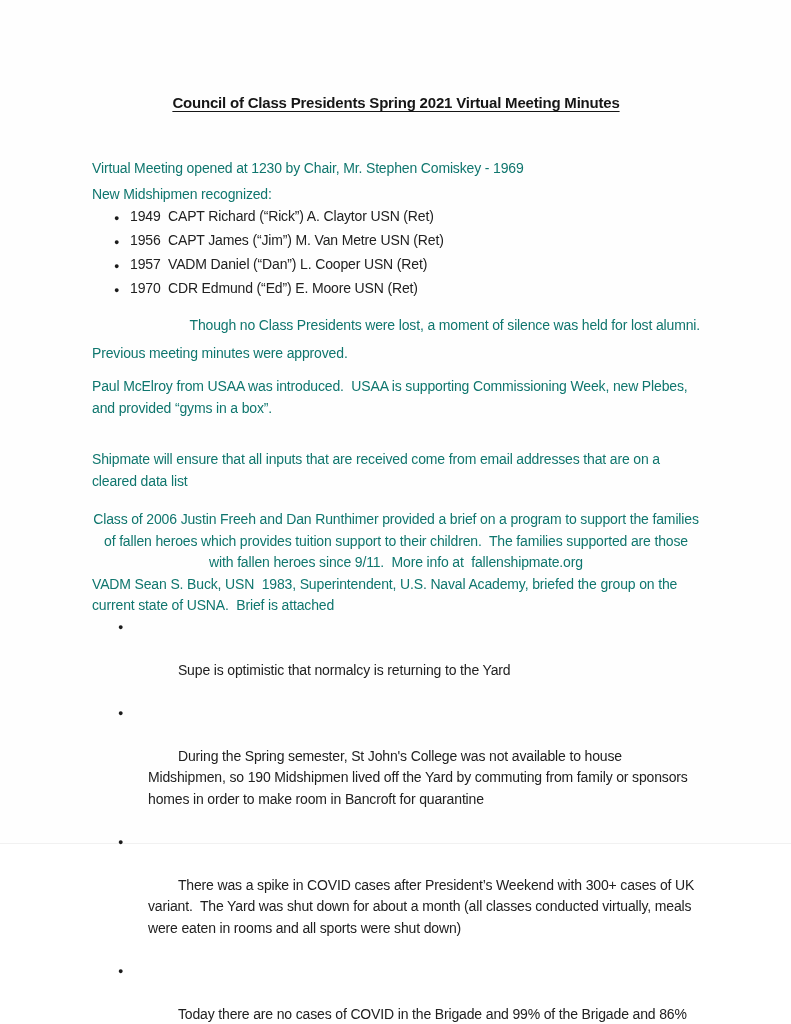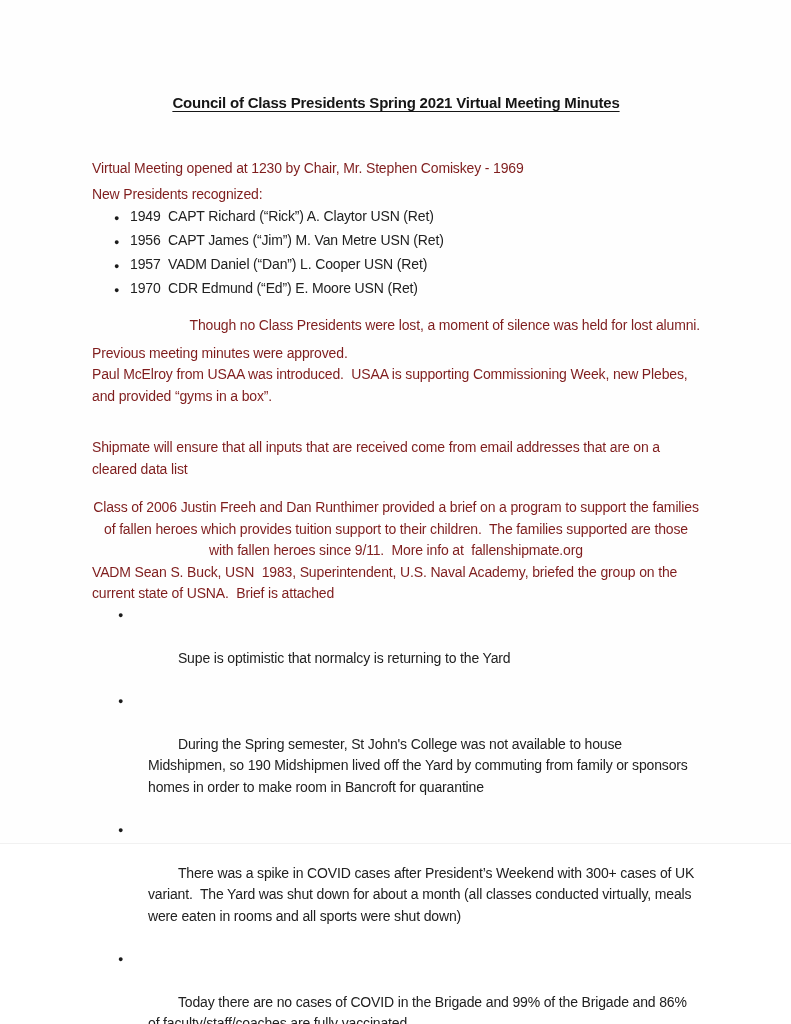--- a/index.html
+++ b/index.html
@@ -32,27 +32,27 @@
     text-decoration: underline;
     text-underline-offset: 3px;
     line-height: 20px;
   }
   .para {
     margin: 0;
     font-size: 14px;
     line-height: 21.5px;
     letter-spacing: -0.15px;
     white-space: pre-wrap;
-    color: #7f1d1d;
+    color: #0f766e;
   }
   .mt-opening       { margin-top: 45px; }
   .mt-heading       { margin-top: 4px;  }
   .mt-silence       { margin-top: 14px; text-align: right; }
   .mt-minutes       { margin-top: 6px;  }
-  .mt-usaa          { margin-top: 0;  }
+  .mt-usaa          { margin-top: 12px;  }
   .mt-shipmate      { margin-top: 30px; }
   .mt-fallen        { margin-top: 17px; text-align: center; }
   .mt-superintendent{ }
 
   ul.doc-list {
     list-style: none;
     margin: 0;
     padding: 0;
   }
   .president-list { margin-top: 8px; }
@@ -98,21 +98,21 @@
 </style>
 </head>
 <body>
 
 <div class="page">
 
   <h1 class="title">Council of Class Presidents Spring 2021 Virtual Meeting Minutes</h1>
 
   <p class="para mt-opening">Virtual Meeting opened at 1230 by Chair, Mr. Stephen Comiskey - 1969</p>
 
-  <p class="para mt-heading">New Presidents recognized:</p>
+  <p class="para mt-heading">New Midshipmen recognized:</p>
 
   <ul class="doc-list president-list">
 
       <li class="president-item">
         <span class="bullet">●</span>
         <span class="year">1949</span>
         <span class="pname">CAPT Richard (“Rick”) A. Claytor USN (Ret)</span>
       </li>
 
       <li class="president-item">

